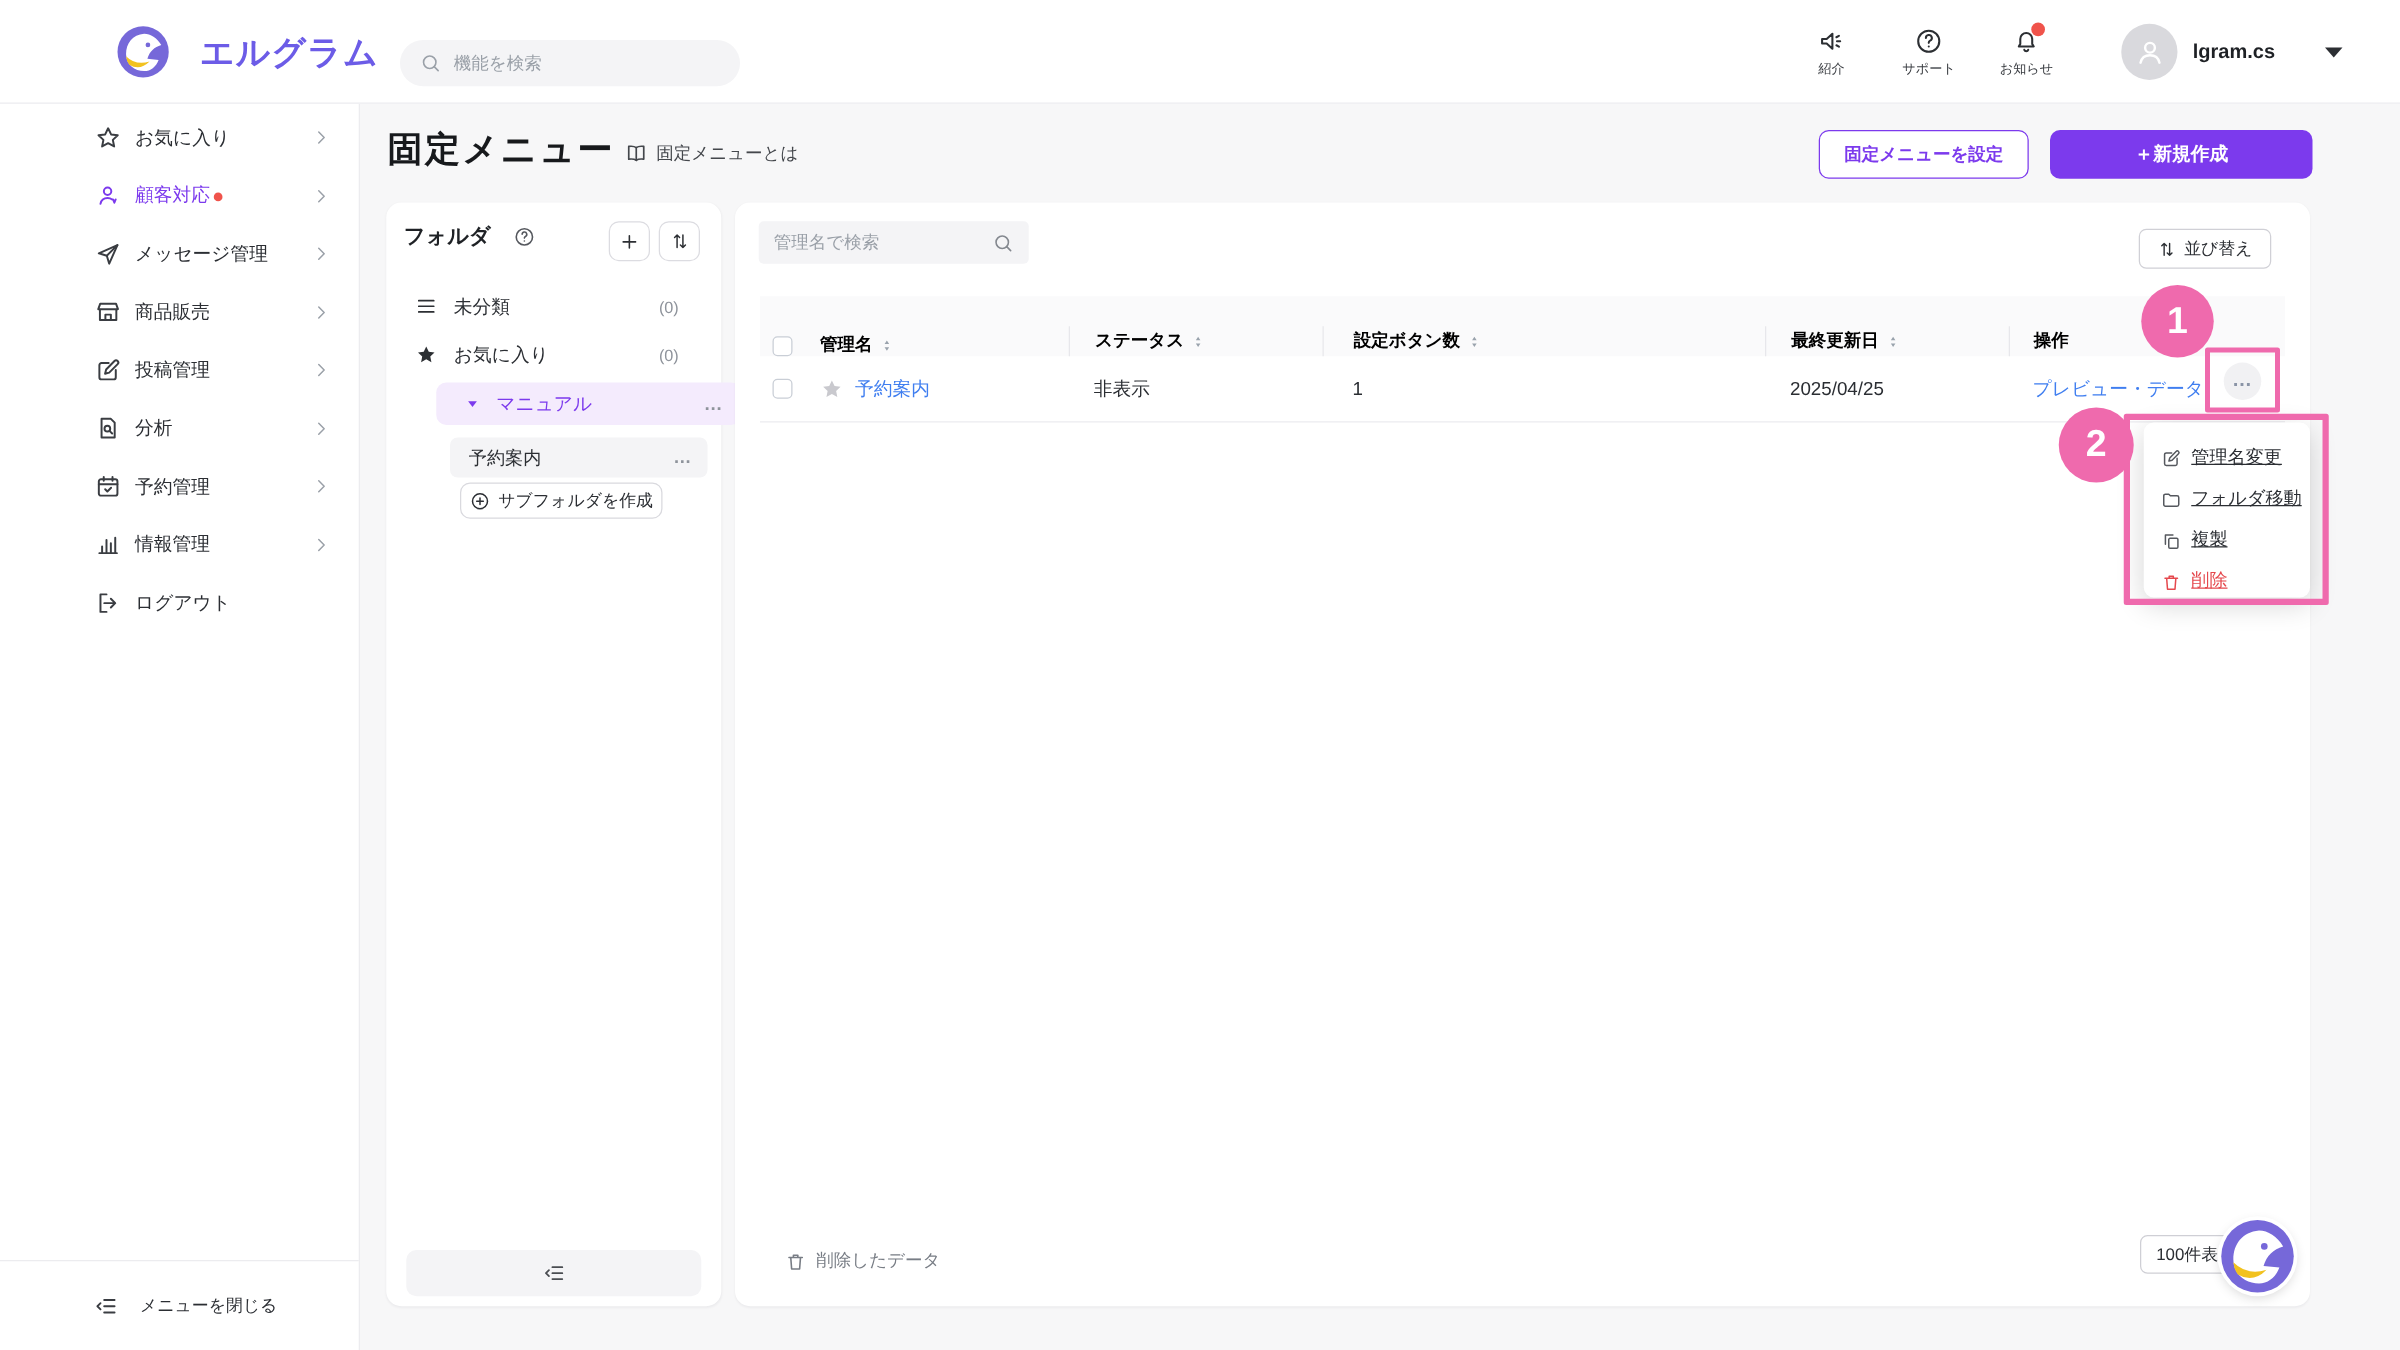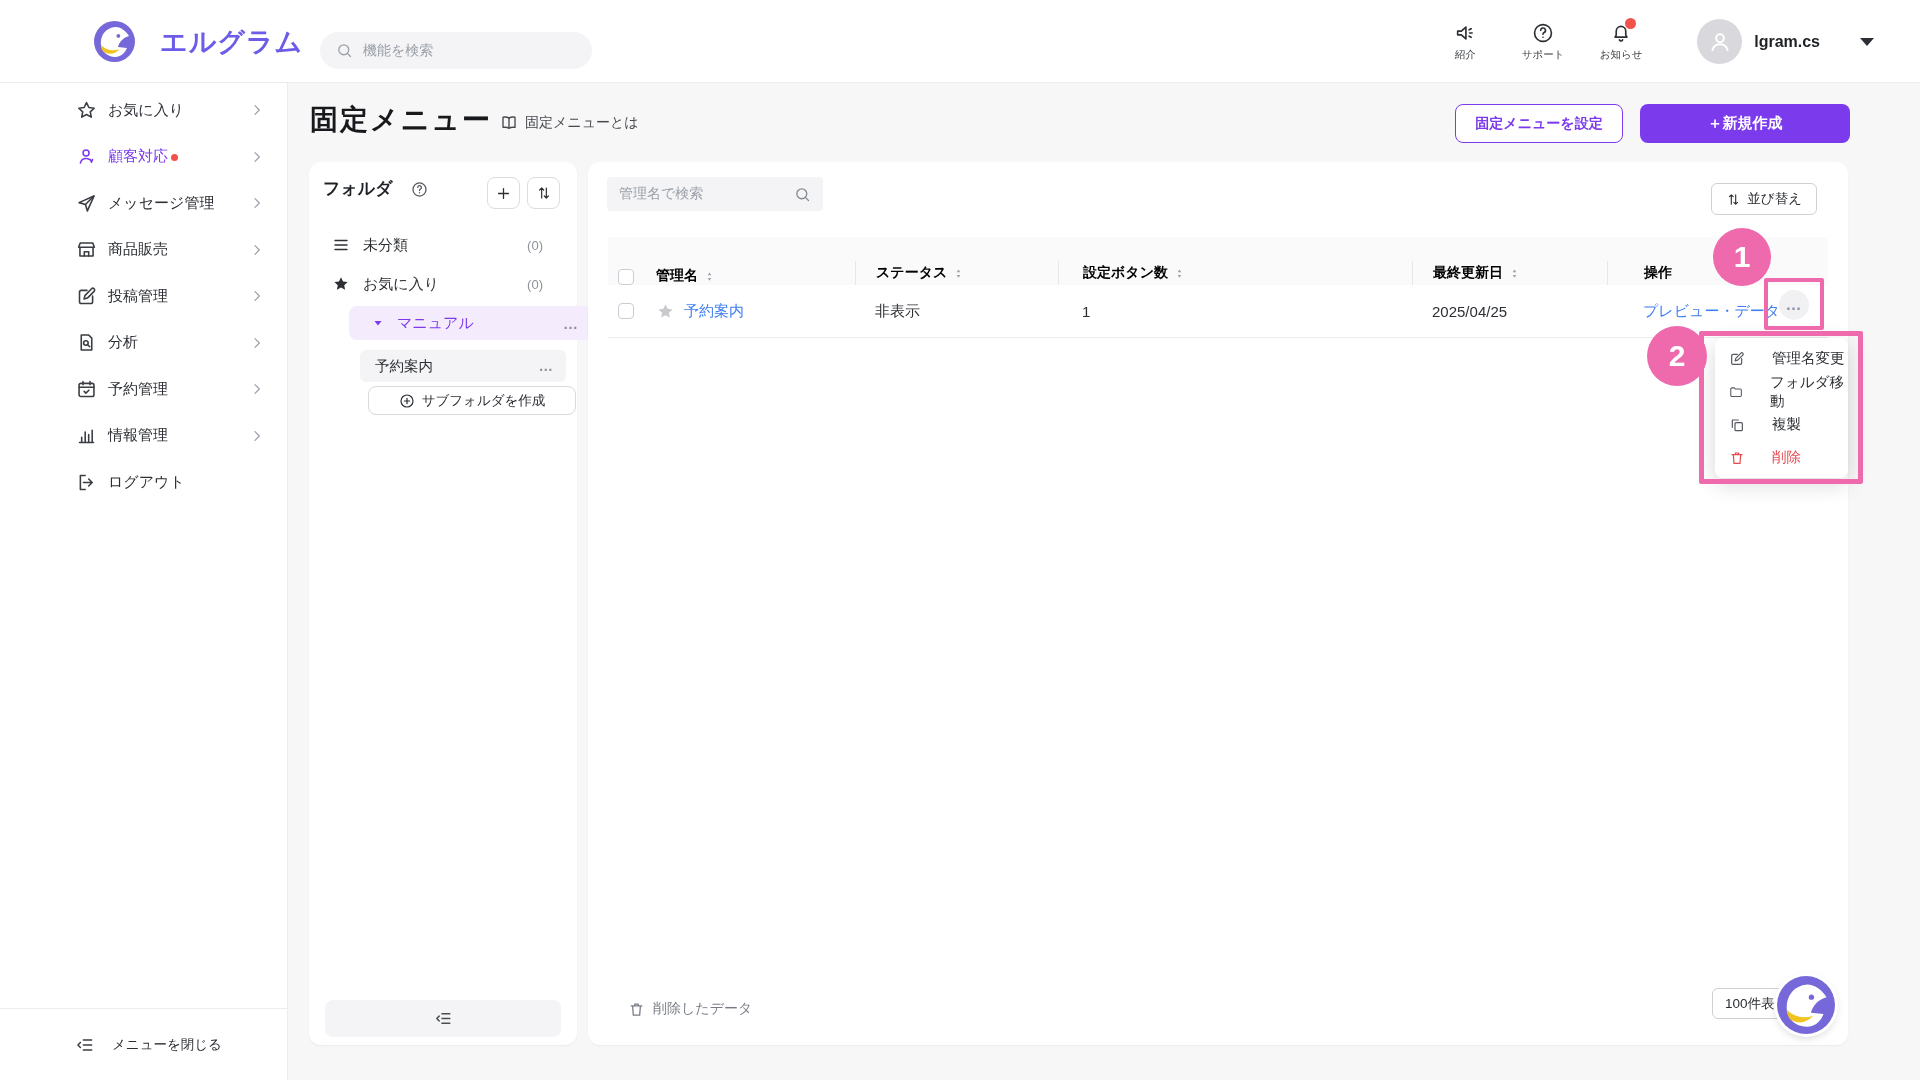--- a/index.html
+++ b/index.html
@@ -60,49 +60,49 @@
   .f-row { position:absolute; left:12px; width:244px; height:34px; display:flex; align-items:center; font-size:15px; color:#2b2e33; cursor:pointer; }
   .f-row .f-ic { margin-left:11px; color:#2c2f33; }
   .f-row .f-lbl { margin-left:13px; }
   .f-row .f-cnt { position:absolute; right:22px; color:#8e939b; font-size:13px; }
   .f-row.sel { background:#f4ebfd; border-radius:8px; color:#7c3aed;margin-left:28px; }
   .f-row.sel .f-ic { color:#7c3aed; margin-left:23px; }
   .f-row .f-dots { position:absolute; right:14px; color:#8e939b; font-weight:bold; letter-spacing:1px; }
   .f-sub { position:absolute; left:51px; width:206px; height:32px; background:#f4f4f6; border-radius:6px; display:flex; align-items:center; font-size:14.5px; color:#2b2e33; cursor:pointer; }
   .f-sub .f-lbl { margin-left:15px; }
   .f-sub .f-dots { position:absolute; right:12px; color:#8e939b; font-weight:bold; letter-spacing:1px; }
-  .subfolder-btn { position:absolute; left:59px; top:224px; width:208px; height:29px; border:1px solid #d9d9de; border-radius:8px; background:#fff; display:flex; align-items:center; justify-content:center; gap:7px; font-size:13.5px; color:#2b2e33; cursor:pointer; }
+  .subfolder-btn { position:absolute; left:59px; top:224px; width:162px; height:29px; border:1px solid #d9d9de; border-radius:8px; background:#fff; display:flex; align-items:center; justify-content:center; gap:7px; font-size:13.5px; color:#2b2e33; cursor:pointer; }
   .fp-foot { position:absolute; left:16px; bottom:8px; width:236px; height:37px; background:#f4f4f6; border-radius:8px; display:flex; align-items:center; justify-content:center; color:#4a4d52; cursor:pointer; }
 
   
   .t-search { position:absolute; left:19px; top:15px; width:216px; height:34px; background:#f4f4f6; border-radius:4px; display:flex; align-items:center; font-size:14px; color:#9aa0a8; padding:0 12px; }
   .t-search .ph { flex:1; }
   .t-search .mag { color:#84888f; }
   .sort-btn { position:absolute; right:31px; top:21px; height:32px; padding:0 14px; border:1px solid #d0d0d6; border-radius:6px; background:#fff; display:flex; align-items:center; gap:6px; font-size:13.5px; color:#2b2e33; cursor:pointer; }
   .thead { position:absolute; left:20px; top:75px; width:1220px; height:48px; background:#fafafb; display:flex; align-items:flex-end; font-size:14px; font-weight:bold; color:#000000; }
   .trow { position:absolute; left:20px; top:123px; width:1220px; height:53px; border-bottom:1px solid #ececf0; display:flex; align-items:center; font-size:15px; color:#2b2e33; }
   .c-check{ width:40px; display:flex; align-items:center; padding-left:10px; }
   .c-name { width:207px; display:flex; align-items:center; gap:9px; padding-left:8px; }
   .c-status{ width:203px; padding-left:20px; display:flex; align-items:center; gap:6px; }
   .c-btns { width:354px; padding-left:24px; display:flex; align-items:center; gap:6px; }
   .c-upd  { width:195px; padding-left:20px; display:flex; align-items:center; gap:6px; }
-  .c-act  { width:221px; padding-left:36px; display:flex; align-items:center; }
+  .c-act  { width:221px; padding-left:19px; display:flex; align-items:center; }
   .thead .c-status,.thead .c-btns,.thead .c-upd,.thead .c-act{ border-left:1px solid #e7e7eb; height:24px; }
   .checkbox { width:16px; height:16px; border:1.5px solid #c9ced6; border-radius:4px; background:#fff; cursor:pointer; }
   .sort-mini { color:#9aa3ad; }
   .star-gray { color:#c9c9ce; }
   .link { color:#3f7ef0; cursor:pointer; }
   .t-foot-del { position:absolute; left:40px; bottom:27px; display:flex; align-items:center; gap:8px; color:#787d85; font-size:14px; cursor:pointer; }
   .pagesize { position:absolute; right:35px; bottom:26px; height:31px; padding:0 10px 0 12px; border:1px solid #cfcfd5; border-radius:6px; background:#fff; display:flex; align-items:center; gap:6px; font-size:13.5px; color:#2b2e33; cursor:pointer; }
   .mini-caret { width:0; height:0; border-left:4.5px solid transparent; border-right:4.5px solid transparent; border-top:5px solid #55585e; }
 
   
   .ellipsis-btn { position:absolute; left:1779px; top:290px; width:30px; height:30px; border-radius:50%; background:#f1f1f3; color:#8a94a6; display:flex; align-items:center; justify-content:center; font-size:16px; font-weight:bold; letter-spacing:1px; cursor:pointer; z-index:40; }
   .ctx-menu { position:absolute; left:1715px; top:338px; width:133px; height:140px; background:#fff; border-radius:8px; box-shadow:0 6px 22px rgba(0,0,0,.16); padding-top:4px; z-index:50; }
-  .ctx-item { height:33px; display:flex; align-items:center; gap:27px; padding-left:14px; font-size:14.5px; color:#2b2e33; cursor:pointer; }
+  .ctx-item { height:33px; display:flex; align-items:flex-end; gap:8px; padding-left:14px; font-size:14.5px; color:#2b2e33; cursor:pointer;text-decoration:underline; }
   .ctx-item .ci { color:#55585e; }
   .ctx-item.danger, .ctx-item.danger .ci { color:#e5484d; }
   .anno-rect { position:absolute; border:5px solid #ef6aad; z-index:60; pointer-events:none; }
   .anno-sq { left:1764px; top:278px; width:60px; height:52px; border-width:4px; border-radius:2px; }
   .anno-box { left:1699px; top:331px; width:164px; height:153px; border-radius:2px; }
   .anno-circle { position:absolute; border-radius:50%; background:#ef6aad; color:#fff; font-size:30px; font-weight:bold; display:flex; align-items:center; justify-content:center; z-index:70; pointer-events:none; }
   .anno-1 { left:1713px; top:228px; width:58px; height:58px; }
   .anno-2 { left:1647px; top:326px; width:60px; height:60px; }
 
   .chat-bubble { position:absolute; left:1777px; top:976px; width:58px; height:58px; border-radius:50%; background:#7668d9; box-shadow:0 0 0 3px #fff, 0 3px 10px rgba(0,0,0,.2); z-index:80; cursor:pointer; overflow:hidden; }

